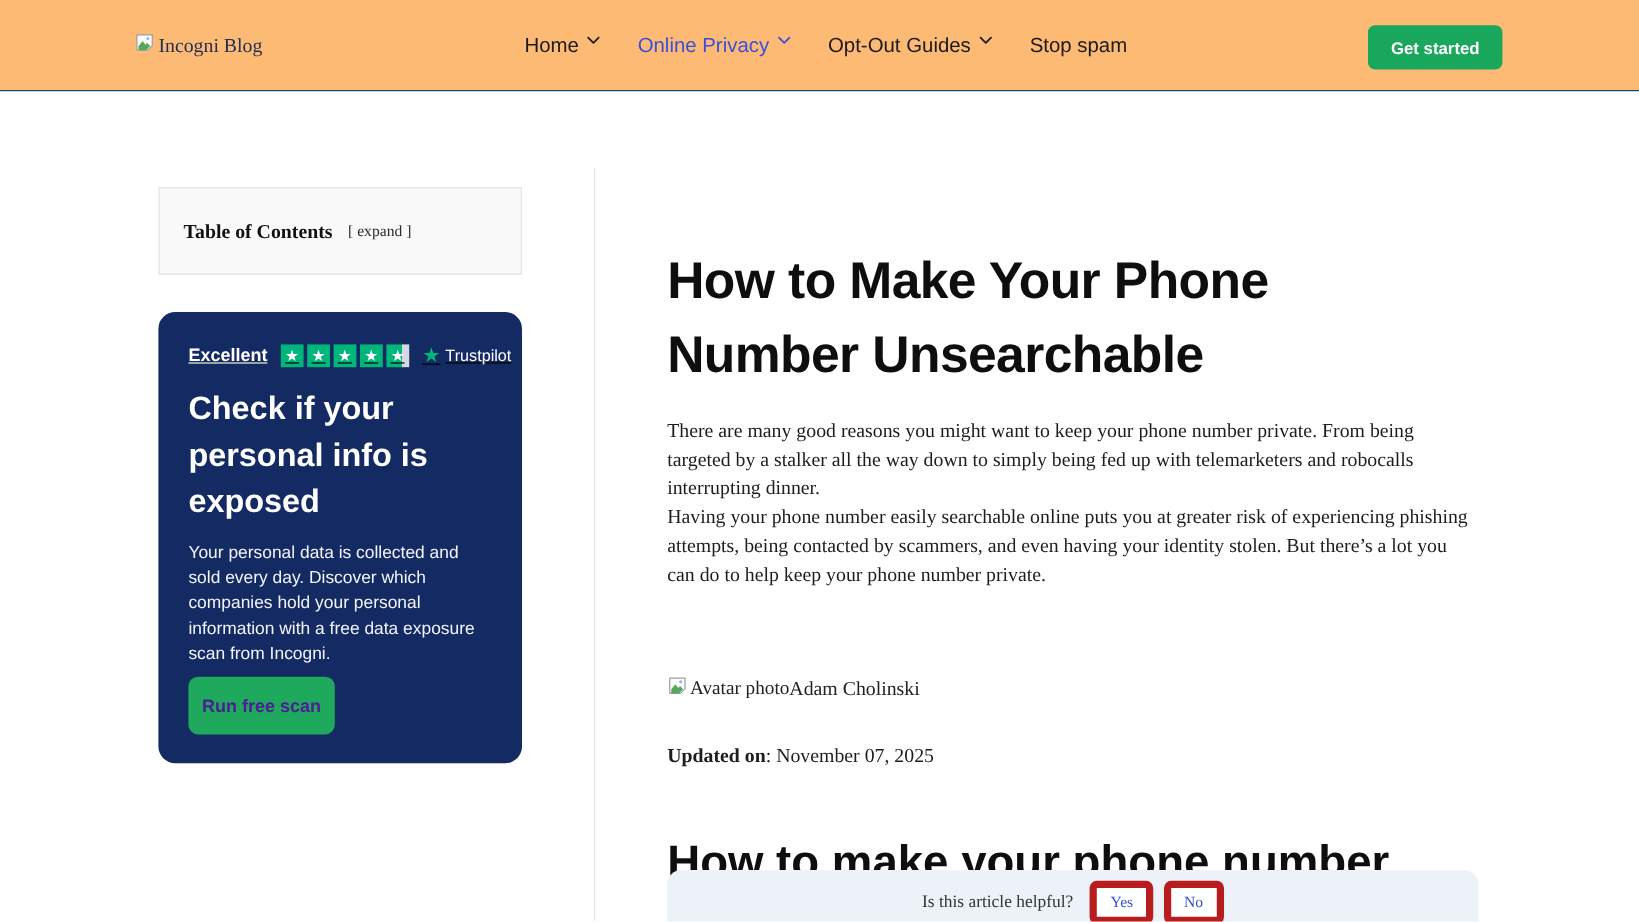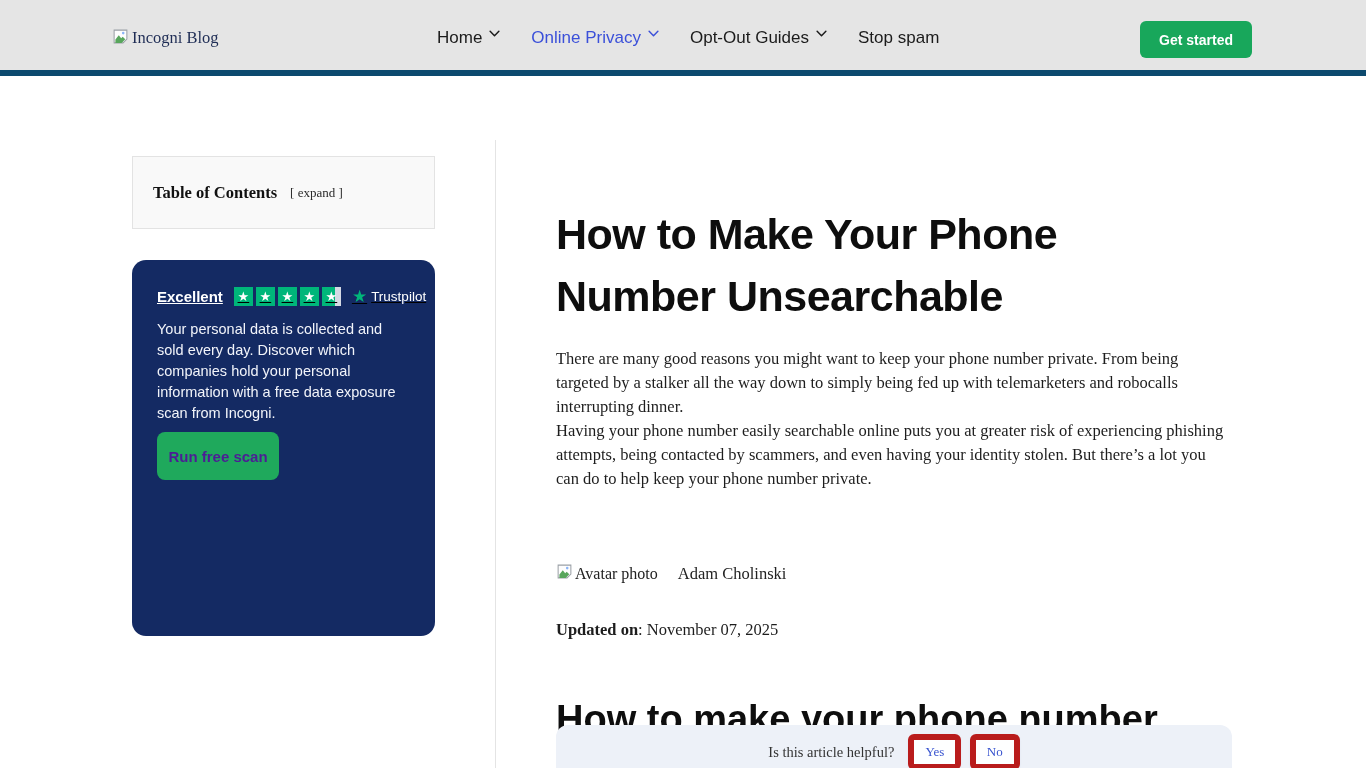--- a/index.html
+++ b/index.html
@@ -2,21 +2,21 @@
 <html><head>
 <meta charset="utf-8">
 <style>
   * { margin:0; padding:0; box-sizing:border-box; }
   html,body { width:1366px; height:768px; overflow:hidden; background:#ffffff;
               font-family:"Liberation Sans", sans-serif; }
   .stage { position:relative; width:1366px; height:768px; background:#fff; }
 
   
   .header { position:absolute; top:0; left:0; width:1366px; height:76px;
-            background:#e5e5e5; border-bottom:6px solid #0c4a6e; z-index:5; }
+            background:#fdba74; border-bottom:1px solid #0c4a6e; z-index:5; }
   .logo { position:absolute; left:112px; top:0; height:76px; display:flex;
           align-items:center; gap:3px; text-decoration:none; cursor:pointer; }
   .logo-alt { font-family:"Liberation Serif", serif; font-size:16.5px; color:#1f2d55; }
   .nav { position:absolute; left:437px; top:0; height:76px; display:flex;
          align-items:center; gap:31px; }
   .nav-item { display:flex; align-items:flex-start; gap:7px; font-size:17px;
               color:#1b1b1b; cursor:pointer; }
   .nav-item.active { color:#3b50d9; }
   .chev { display:flex; align-items:center; margin-top:2px; }
   .cta-btn { position:absolute; right:114px; top:21px; height:37px; padding:0 19px;
@@ -60,21 +60,21 @@
   
   .main { position:absolute; left:556px; top:0; width:676px; height:768px; }
   .article-title { position:absolute; top:203px; left:0; width:620px;
                    font-size:43px; line-height:62px; font-weight:bold;
                    letter-spacing:-0.5px; color:#0e0e0e; }
   .para { position:absolute; left:0; width:676px; font-family:"Liberation Serif", serif;
           font-size:16.5px; line-height:24px; color:#1d1d1d; }
   .para-1 { top:347px; }
   .para-2 { top:419px; }
   .author-row { position:absolute; top:563px; left:0; display:flex;
-                align-items:center; gap:20px; }
+                align-items:center; }
   .avatar-broken { display:flex; align-items:center; gap:2px; }
   .avatar-alt { font-family:"Liberation Serif", serif; font-size:16px; color:#222; }
   .author-name { font-family:"Liberation Serif", serif; font-size:16.5px; color:#222;
                  cursor:pointer;text-align:center; }
   .updated { position:absolute; top:620px; left:0;
              font-family:"Liberation Serif", serif; font-size:16.5px; color:#1d1d1d; }
   .updated b { font-weight:bold; }
   .section-heading { position:absolute; top:698px; left:0; width:676px;
                      font-size:38px; font-weight:bold; color:#0e0e0e;
                      white-space:nowrap; }
@@ -168,20 +168,21 @@
             </span>
           <span class="star-box partial">
               <span>★</span>
             </span>
         </span>
         <span class="tp-logo">
           <span class="tp-star">★</span>
           <span class="tp-name">Trustpilot</span>
         </span>
       </div>
+      <div class="promo-heading">Check if your personal info is exposed</div>
       <div class="promo-body">Your personal data is collected and sold every day. Discover which companies hold your personal information with a free data exposure scan from Incogni.</div>
       <button class="promo-btn">Run free scan</button>
     </div>
   </aside>
 
   <main class="main">
     <h1 class="article-title">How to Make Your Phone Number Unsearchable</h1>
     <p class="para para-2">Having your phone number easily searchable online puts you at greater risk of experiencing phishing attempts, being contacted by scammers, and even having your identity stolen. But there’s a lot you can do to help keep your phone number private.</p>
     <p class="para para-1">There are many good reasons you might want to keep your phone number private. From being targeted by a stalker all the way down to simply being fed up with telemarketers and robocalls interrupting dinner.</p>
 

